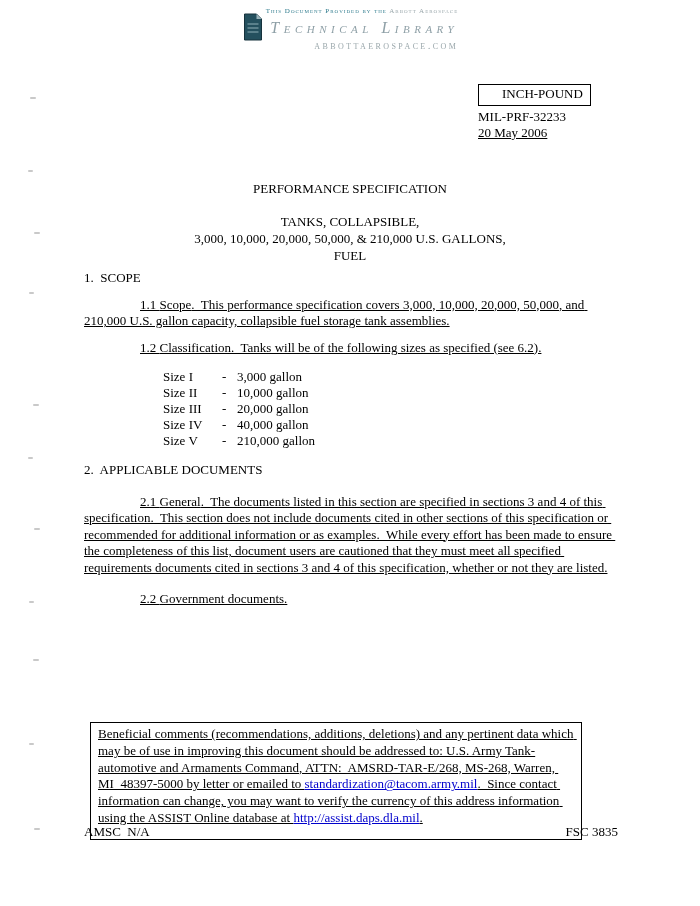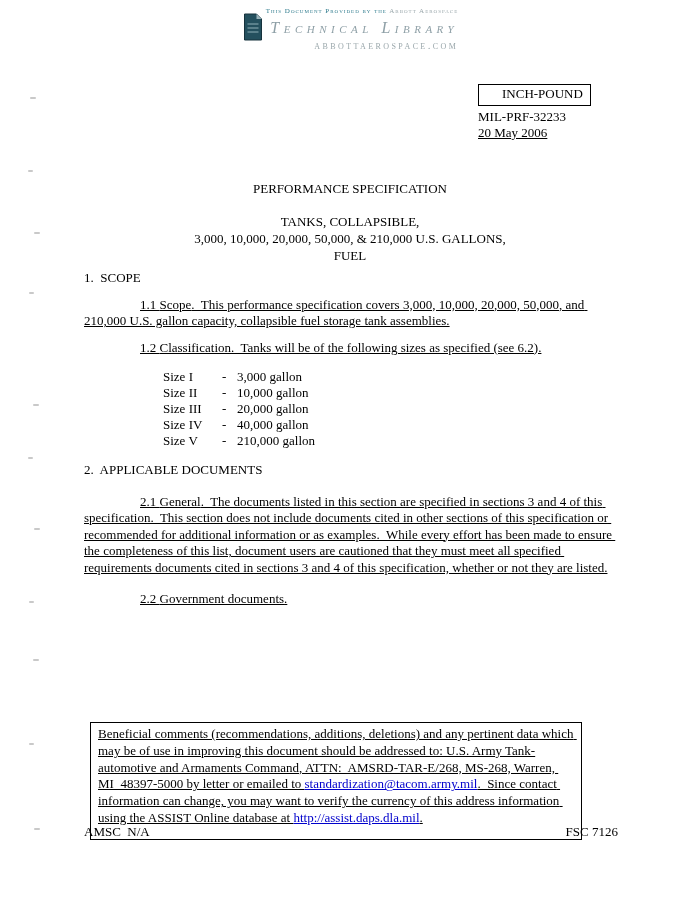--- a/index.html
+++ b/index.html
@@ -135,21 +135,21 @@
     <p class="para p21"><span class="ws">2.1 </span><span class="u">General</span><span class="ws">.  The documents listed in this section are specified in sections 3 and 4 of this specification.  This section does not include documents cited in other sections of this specification or recommended for additional information or as examples.  While every effort has been made to ensure the completeness of this list, document users are cautioned that they must meet all specified requirements documents cited in sections 3 and 4 of this specification, whether or not they are listed.</span></p>
 
     <p class="para p22"><span class="ws">2.2 </span><span class="u">Government documents</span><span class="ws">.</span></p>
 
   </div>
 
   <div class="comment-box"><span class="ws">Beneficial comments (recommendations, additions, deletions) and any pertinent data which may be of use in improving this document should be addressed to: U.S. Army Tank-automotive and Armaments Command, ATTN:  AMSRD-TAR-E/268, MS-268, Warren, MI  48397-5000 by letter or emailed to </span><a class="link">standardization@tacom.army.mil</a><span class="ws">.  Since contact information can change, you may want to verify the currency of this address information using the ASSIST Online database at </span><a class="link">http://assist.daps.dla.mil</a><span class="ws">.</span></div>
 
   <div class="footer">
     <span>AMSC  N/A</span>
-    <span>FSC 7126</span>
+    <span>FSC 3835</span>
   </div>
 
   <div class="artifact" style="left:30px; top:97px;  width:6px;"></div>
   <div class="artifact" style="left:28px; top:170px; width:5px;"></div>
   <div class="artifact" style="left:34px; top:232px; width:6px;"></div>
   <div class="artifact" style="left:29px; top:292px; width:5px;"></div>
   <div class="artifact" style="left:33px; top:404px; width:6px;"></div>
   <div class="artifact" style="left:28px; top:457px; width:5px;"></div>
   <div class="artifact" style="left:34px; top:528px; width:6px;"></div>
   <div class="artifact" style="left:29px; top:601px; width:5px;"></div>

